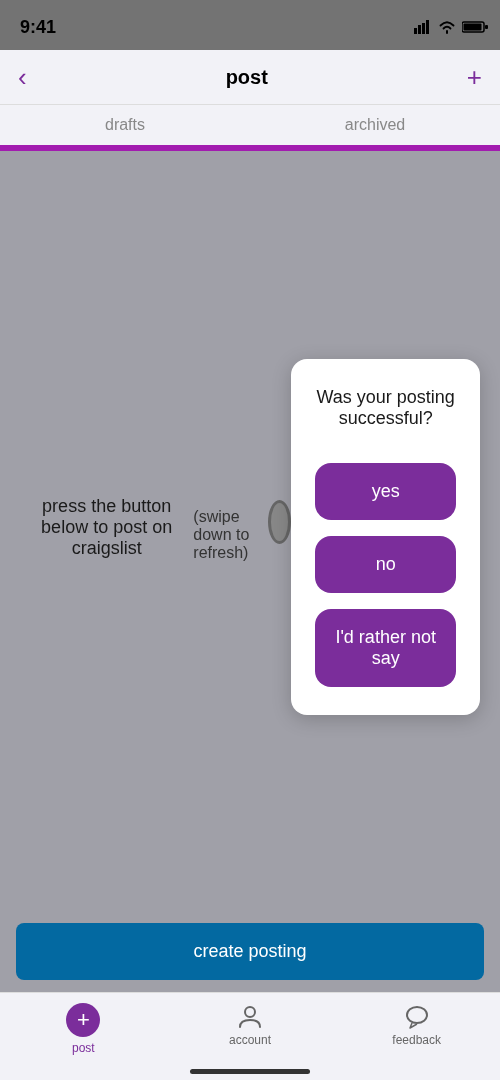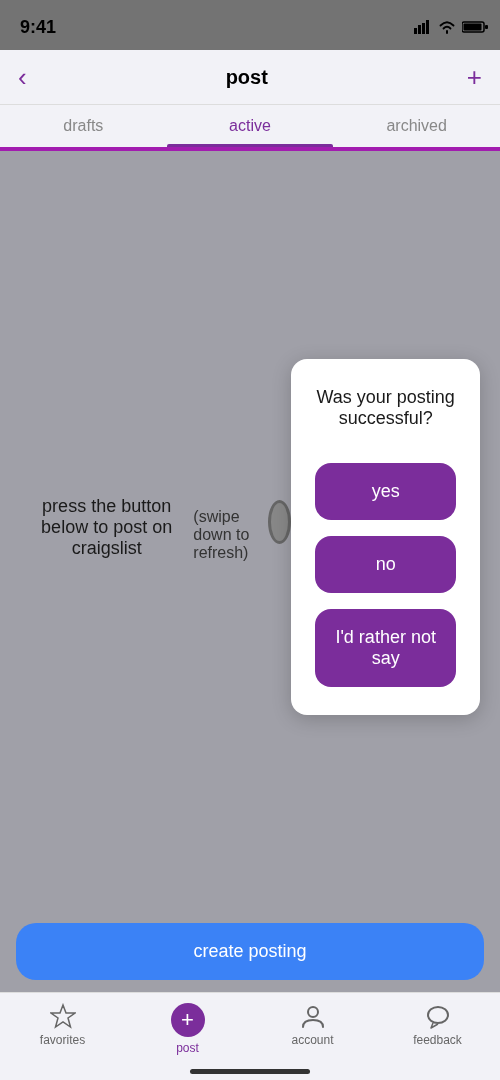--- a/index.html
+++ b/index.html
@@ -59,21 +59,21 @@
       color: #7b2d9b;
       font-size: 26px;
       cursor: pointer;
       line-height: 1;
     }
 
     
     .tabs {
       background: #f2f2f7;
       display: flex;
-      border-bottom: 4px solid #a21caf;
+      border-bottom: 6px solid #a21caf;
       height: 46px;
     }
     .tab {
       flex: 1;
       display: flex;
       align-items: center;
       justify-content: center;
       font-size: 16px;
       color: #888;
       cursor: pointer;
@@ -166,24 +166,24 @@
     .create-posting-bar {
       position: absolute;
       bottom: 88px;
       left: 0;
       right: 0;
       padding: 12px 16px;
       background: #a0a0a8;
     }
     .create-posting-btn {
       width: 100%;
-      background: #3b82f6;
+      background: #0369a1;
       color: #fff;
       border: none;
-      border-radius: 20px;
+      border-radius: 8px;
       padding: 18px;
       font-size: 18px;
       cursor: pointer;
       text-align: center;
     }
 
     
     .bottom-nav {
       position: absolute;
       bottom: 0;
@@ -269,23 +269,20 @@
 <div class="header">
   <span class="header-back">‹</span>
   <span class="header-title">post</span>
   <span class="header-add">+</span>
 </div>
 
 <div class="tabs">
   <div class="tab">
     <span>drafts</span>
   </div>
-  <div class="tab active">
-    <span>active</span>
-  </div>
   <div class="tab">
     <span>archived</span>
   </div>
 </div>
 
 <div class="main-content">
   <p class="instruction-text">press the button below to post on craigslist</p>
   <p class="swipe-hint">(swipe down to refresh)</p>
   <div class="refresh-circle"></div>
 
@@ -297,26 +294,20 @@
   </div>
 </div>
 
 <div class="create-posting-bar">
   <button class="create-posting-btn">create posting</button>
 </div>
 
 <div class="bottom-nav">
 
 
-  <div class="nav-item">
-    <svg width="26" height="26" viewBox="0 0 26 26">
-      <polygon points="13,2 16,10 25,10 18,15 20.5,24 13,19 5.5,24 8,15 1,10 10,10" stroke="#666" stroke-width="1.5" fill="none"></polygon>
-    </svg>
-    <span class="nav-label">favorites</span>
-  </div>
 
   <div class="nav-item">
     <div class="post-circle">
       <span>+</span>
     </div>
     <span class="nav-label active-label">post</span>
   </div>
 
   <div class="nav-item">
     <svg width="26" height="26" viewBox="0 0 26 26">

